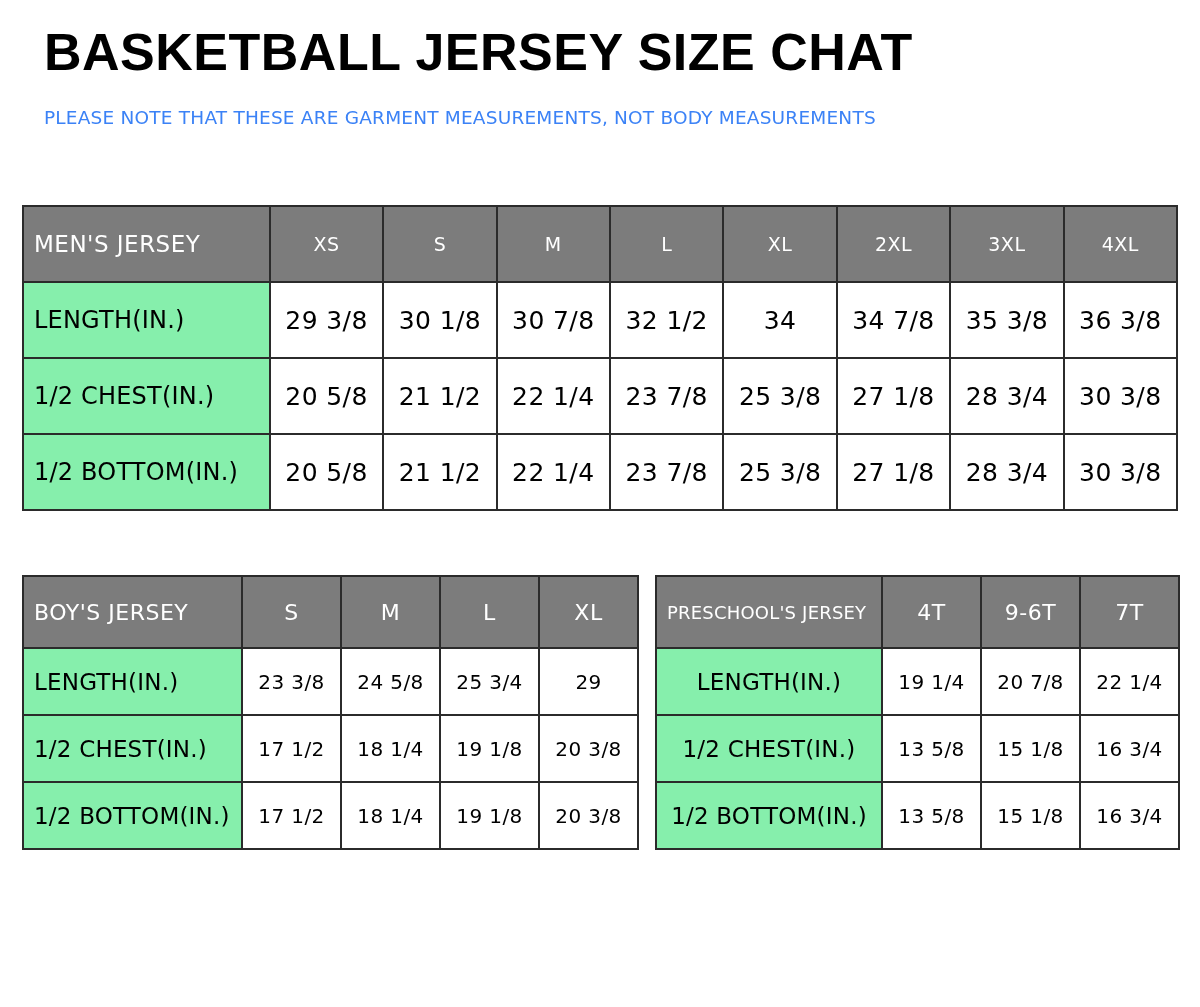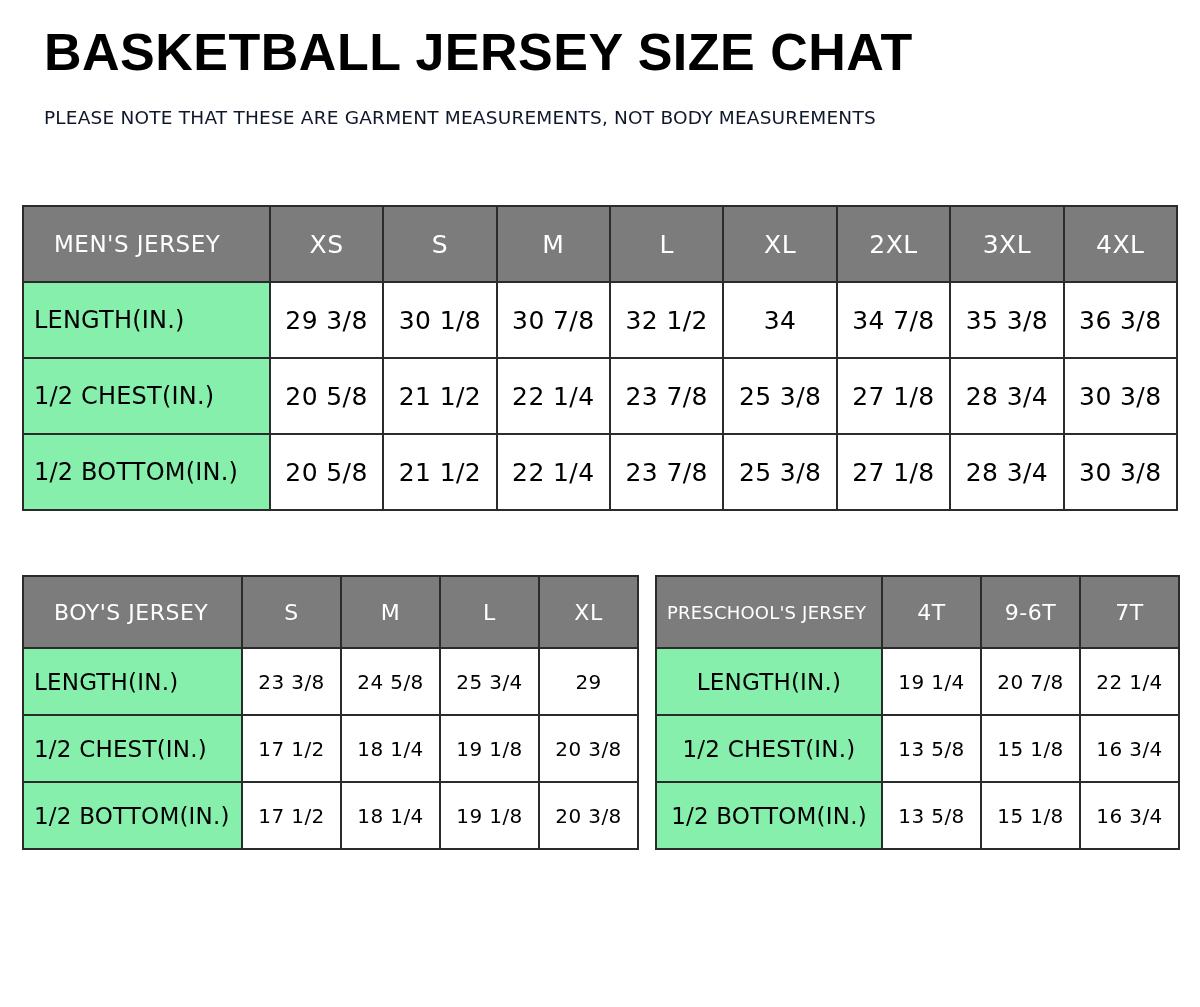--- a/index.html
+++ b/index.html
@@ -33,48 +33,48 @@
     color: #000;
   }
   .subnote {
     position: absolute;
     left: 44px;
     top: 104px;
     width: 880px;
     font-family: "DejaVu Sans", sans-serif;
     font-size: 18.5px;
     line-height: 28px;
-    color: #0f172a;
+    color: #3b82f6;
     letter-spacing: 0.2px;
   }
 
   table.sizechart {
     border-collapse: collapse;
     table-layout: fixed;
     background: #fff;
   }
   table.sizechart th,
   table.sizechart td {
     border: 2px solid #2b2b2b;
     text-align: center;
     vertical-align: middle;
     font-family: "DejaVu Sans", sans-serif;
     color: #000;
     padding: 0;
   }
   table.sizechart thead th {
     background: #7c7c7c;
     color: #ffffff;
-    font-size: 25px;
+    font-size: 19px;
     font-weight: normal;
     letter-spacing: 0.5px;
   }
   table.sizechart thead th.rowhead {
     text-align: left;
-    padding-left: 30px;
+    padding-left: 10px;
     font-size: 23px;
   }
   table.sizechart tbody th {
     text-align: left;
     padding-left: 10px;
     font-weight: normal;
     font-size: 24px;
     letter-spacing: 0.2px;
     background: #86efac;
   }

